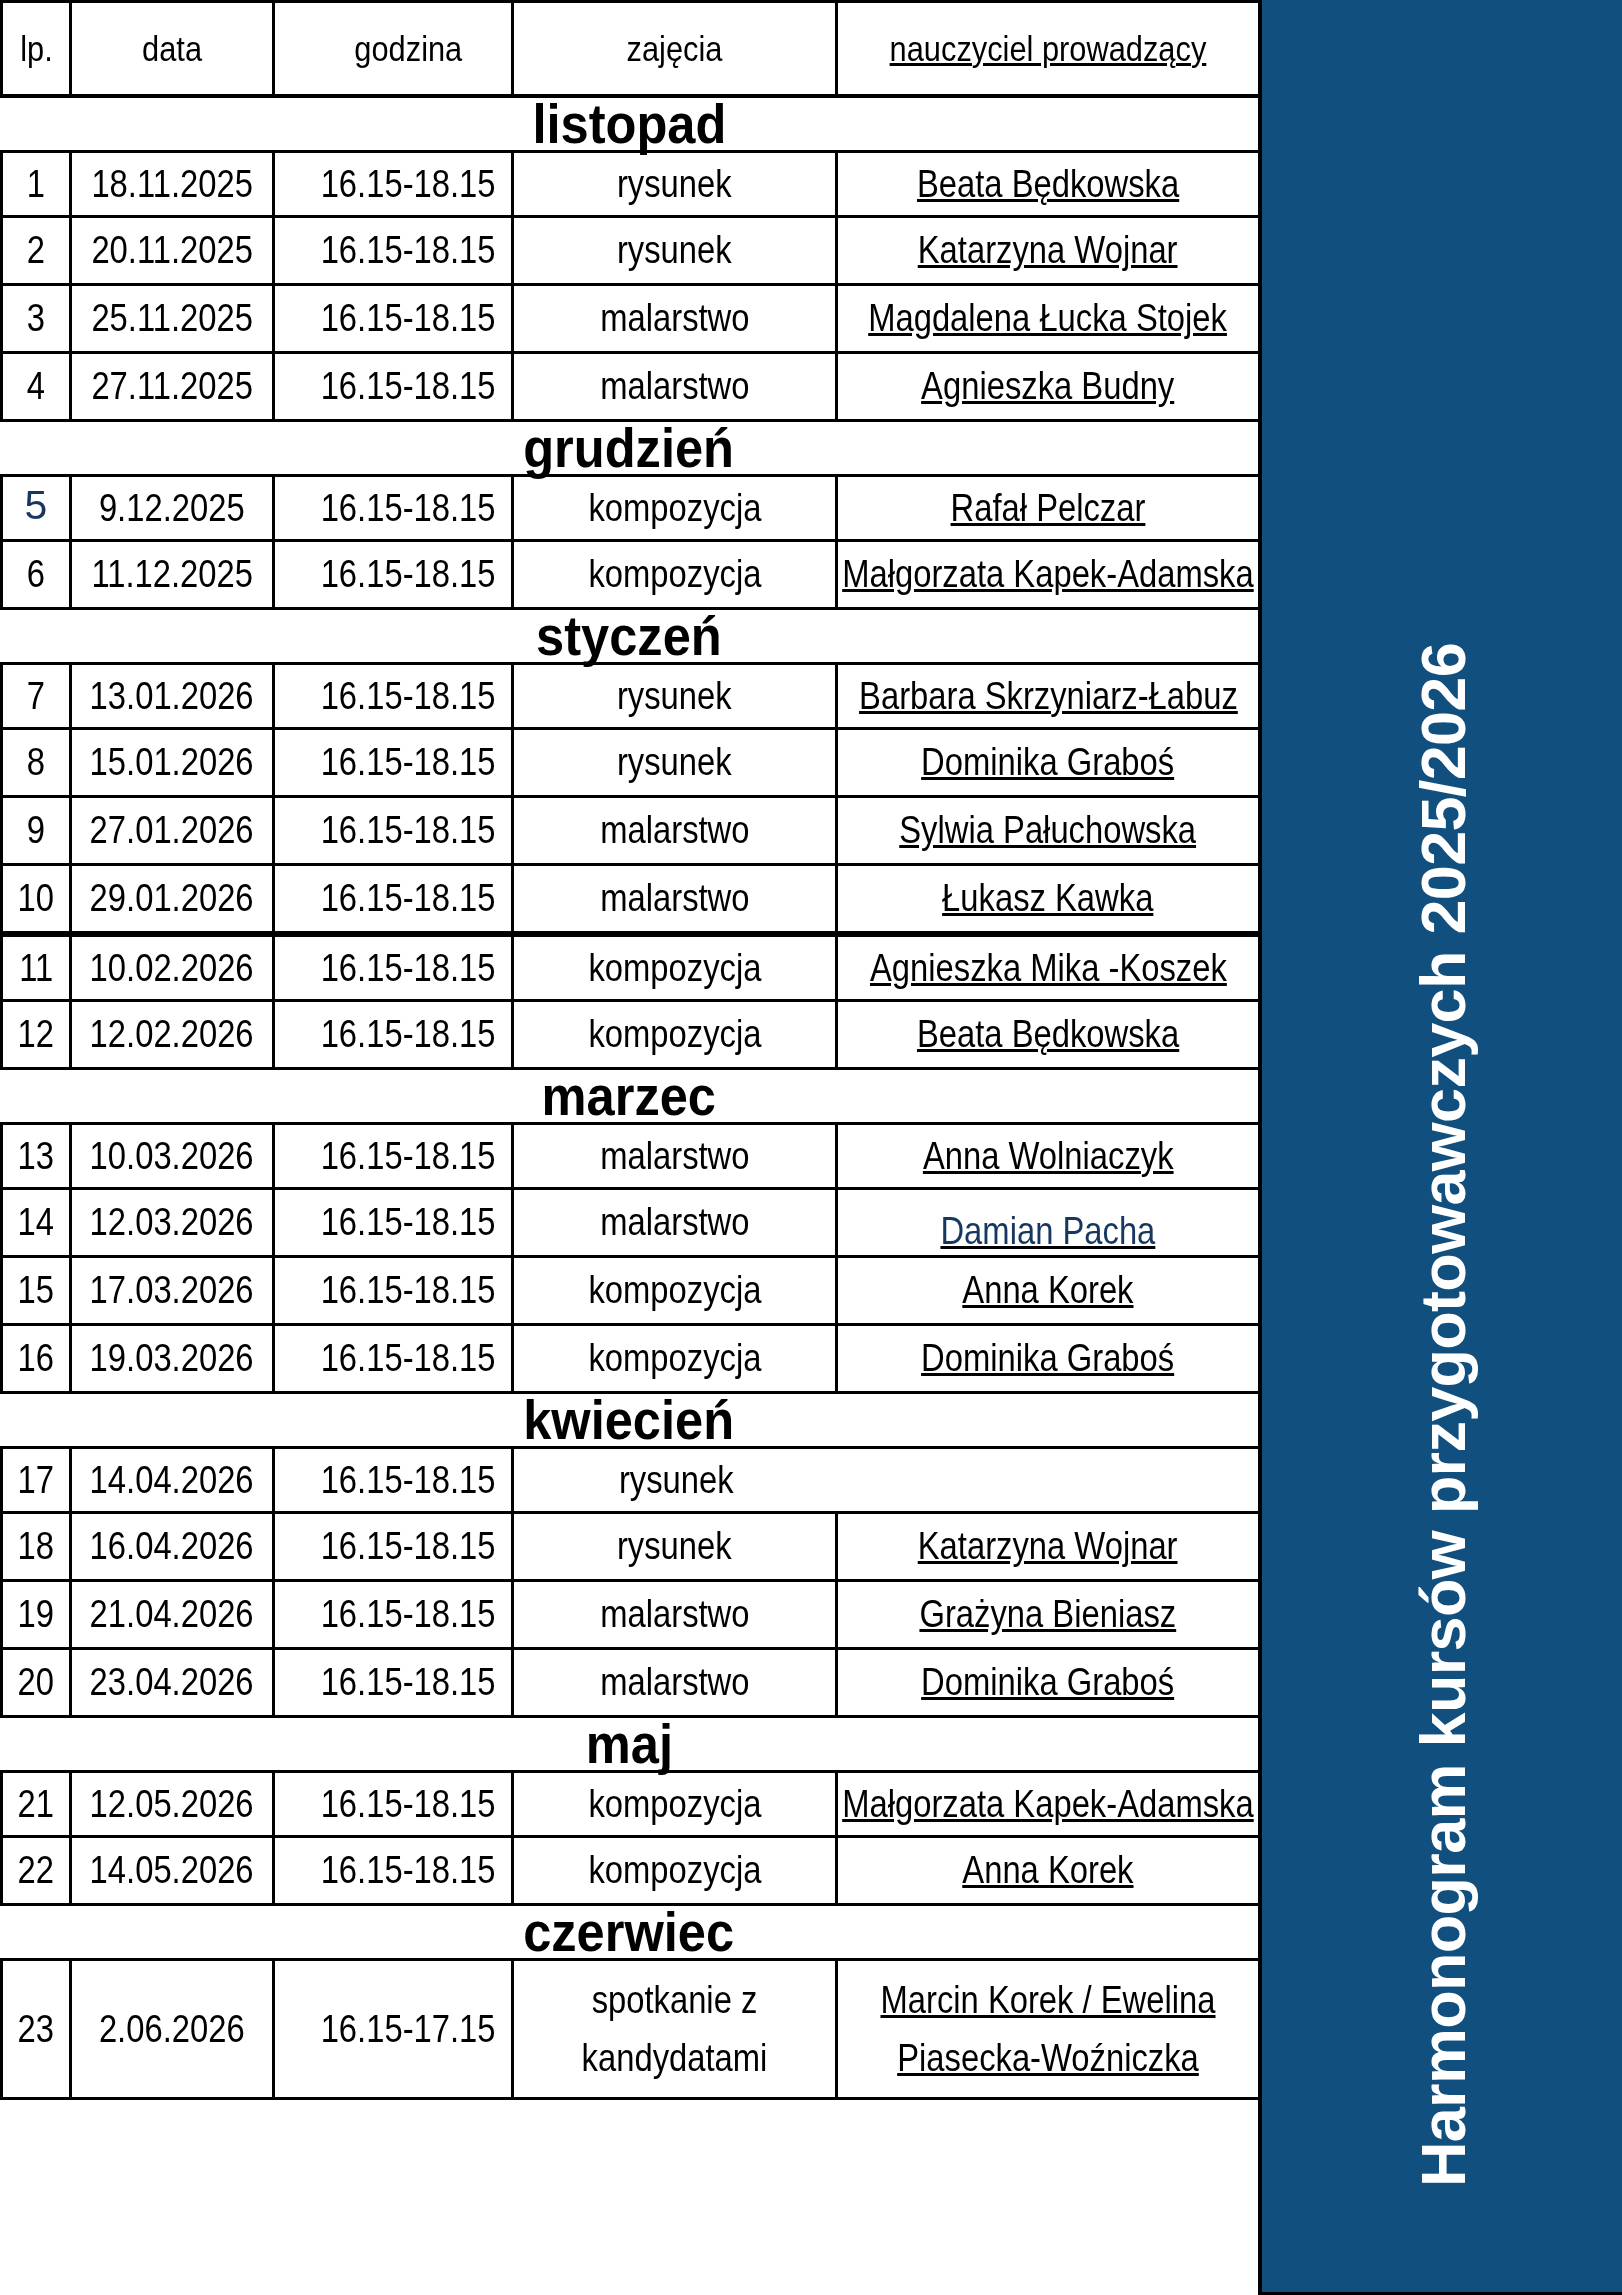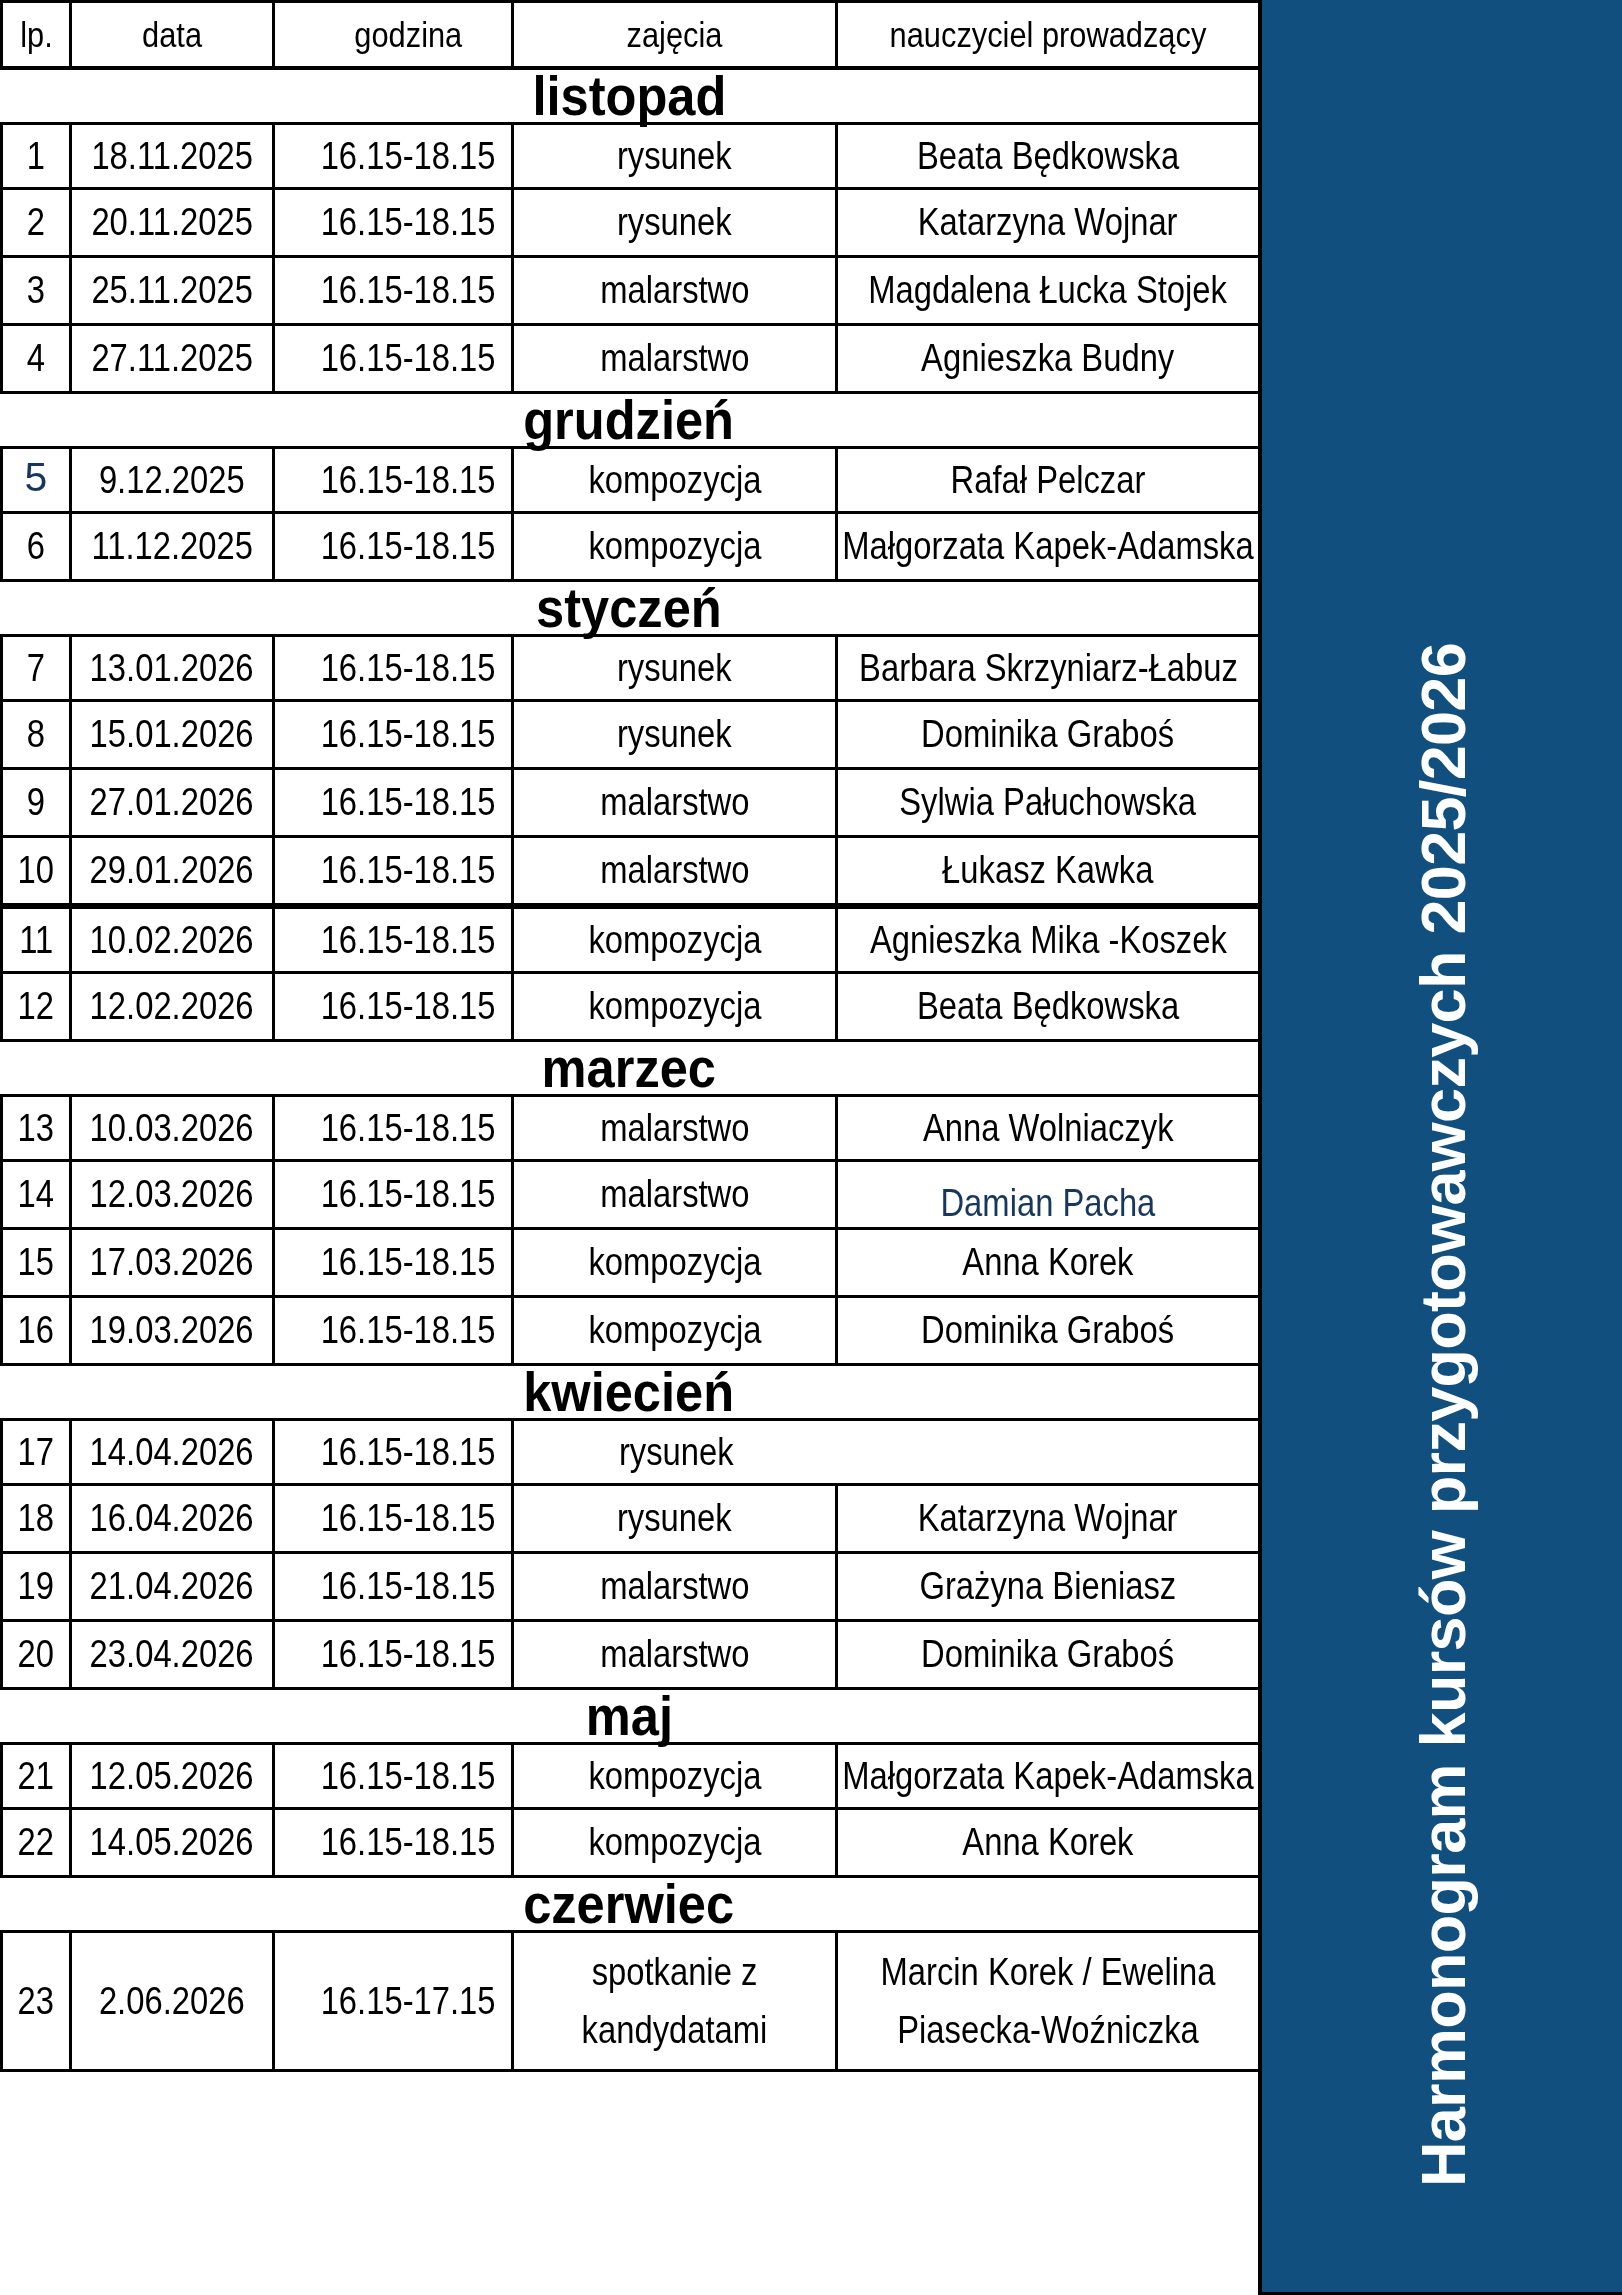--- a/index.html
+++ b/index.html
@@ -5,21 +5,21 @@
   html,body { margin:0; padding:0; background:#ffffff; }
   .page {
     width:1623px; height:2295px; overflow:hidden;
     display:flex; background:#ffffff;
     font-family:"Liberation Sans", sans-serif;
     color:#000;
   }
   .table-area { flex:0 0 1258px; width:1258px; display:flex; flex-direction:column; }
 
   .header-row {
-    height:70px; box-sizing:border-box; display:flex;
+    height:98px; box-sizing:border-box; display:flex;
     border-top:3.9px solid #000; border-bottom:4.6px solid #000; border-left:3.3px solid #000;
   }
   .band {
     height:52px; box-sizing:border-box;
     display:flex; align-items:center; justify-content:center;
   }
   .band .band-txt {
     font-weight:700; font-size:55px; line-height:1;
     transform:scaleX(0.92); white-space:nowrap;
   }
@@ -34,21 +34,21 @@
 
   .cell {
     box-sizing:border-box; display:flex; align-items:center; justify-content:center;
     border-right:3.3px solid #000; overflow:hidden; text-align:center;
   }
   .cell:last-child { border-right:none; }
   .c-lp      { flex:0 0 69px; }
   .c-date    { flex:0 0 203px; }
   .c-time    { flex:0 0 239px;padding-left:30px; }
   .c-subject { flex:0 0 324px; }
-  .c-teacher { flex:1; }
+  .c-teacher { flex:1;text-decoration:underline; }
 
   .txt {
     font-size:39px; line-height:1.35; white-space:nowrap;
     transform:scaleX(0.84);
   }
   .txt-h {
     font-size:35px; line-height:1.2; white-space:nowrap;
     transform:scaleX(0.88);
   }
   .wrap { white-space:normal; line-height:1.5; }

